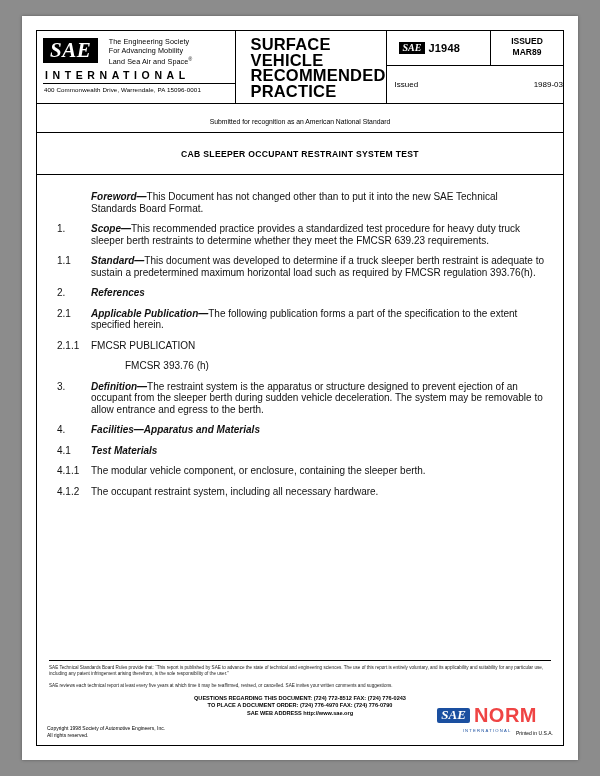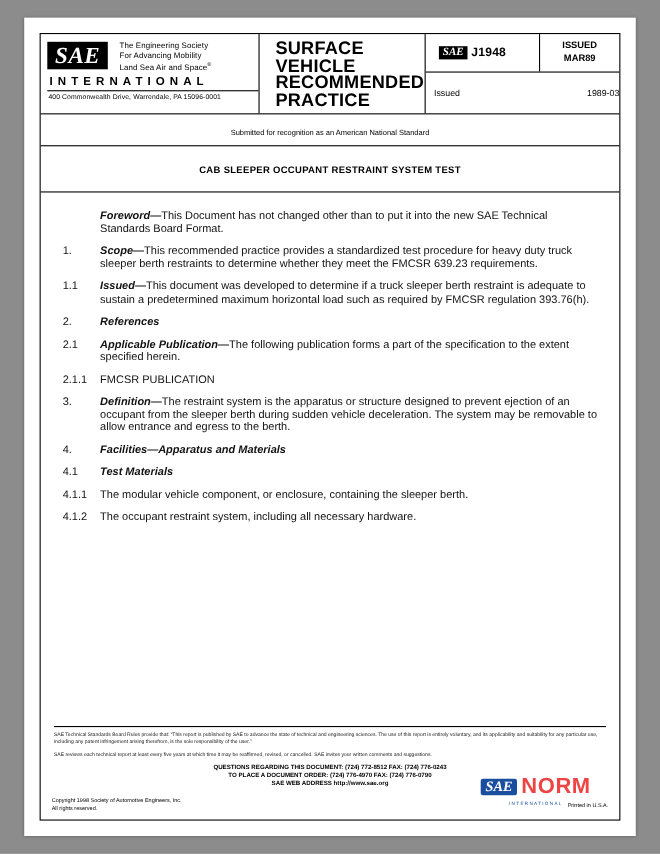--- a/index.html
+++ b/index.html
@@ -332,38 +332,42 @@
         <div class="txt"><span class="lead">Foreword—</span><span>This Document has not changed other than to put it into the new SAE Technical Standards Board Format.</span></div>
       </div>
 
       <div class="para">
         <div class="num plain">1.</div>
         <div class="txt"><span class="lead">Scope—</span><span>This recommended practice provides a standardized test procedure for heavy duty truck sleeper berth restraints to determine whether they meet the FMCSR 639.23 requirements.</span></div>
       </div>
 
       <div class="para">
         <div class="num plain">1.1</div>
-        <div class="txt"><span class="lead">Issued—</span><span>This document was developed to determine if a truck sleeper berth restraint is adequate to sustain a predetermined maximum horizontal load such as required by FMCSR regulation 393.76(h).</span></div>
+        <div class="txt"><span class="lead">Standard—</span><span>This document was developed to determine if a truck sleeper berth restraint is adequate to sustain a predetermined maximum horizontal load such as required by FMCSR regulation 393.76(h).</span></div>
       </div>
 
       <div class="para">
         <div class="num plain">2.</div>
         <div class="txt"><span class="sec-head">References</span></div>
       </div>
 
       <div class="para">
         <div class="num plain">2.1</div>
         <div class="txt"><span class="lead">Applicable Publication—</span><span>The following publication forms a part of the specification to the extent specified herein.</span></div>
       </div>
 
       <div class="para">
         <div class="num plain">2.1.1</div>
         <div class="txt"><span>FMCSR PUBLICATION</span></div>
       </div>
 
+      <div class="para">
+        <div class="num plain"></div>
+        <div class="txt indent-1"><span>FMCSR 393.76 (h)</span></div>
+      </div>
 
       <div class="para">
         <div class="num plain">3.</div>
         <div class="txt"><span class="lead">Definition—</span><span>The restraint system is the apparatus or structure designed to prevent ejection of an occupant from the sleeper berth during sudden vehicle deceleration.  The system may be removable to allow entrance and egress to the berth.</span></div>
       </div>
 
       <div class="para">
         <div class="num plain">4.</div>
         <div class="txt"><span class="sec-head">Facilities—Apparatus and Materials</span></div>
       </div>

